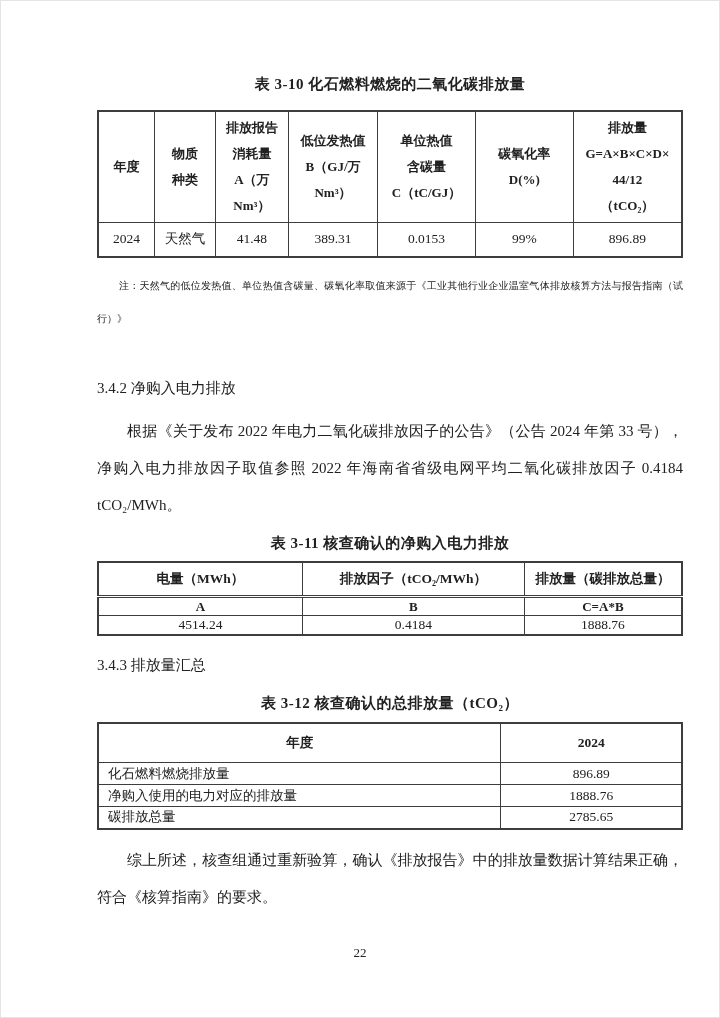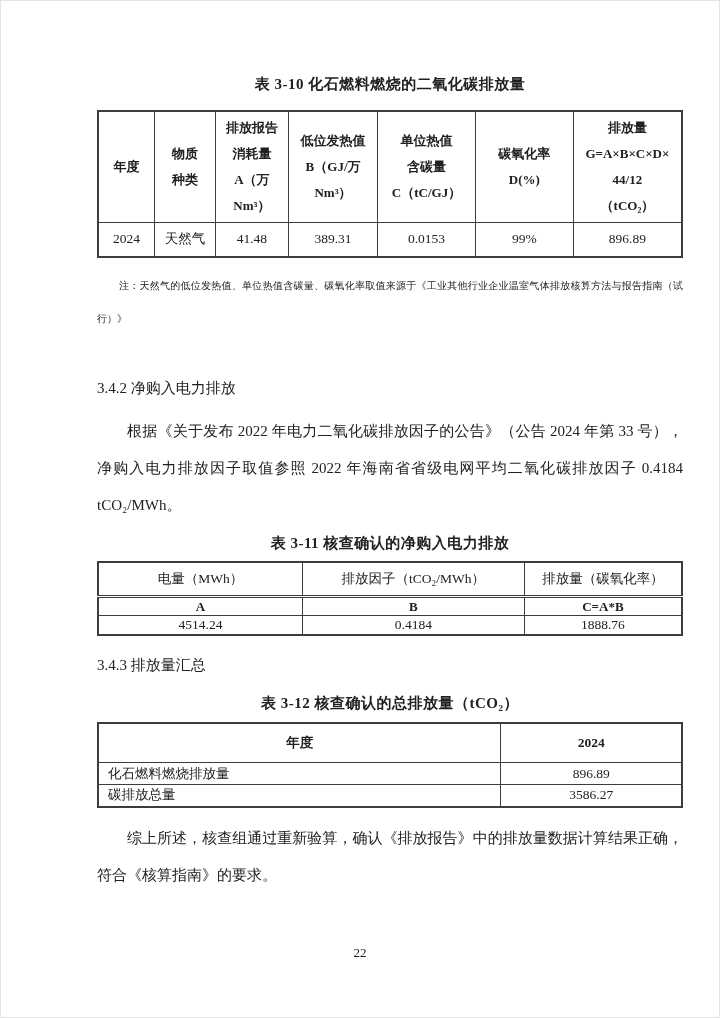--- a/index.html
+++ b/index.html
@@ -78,21 +78,21 @@
     margin-top: 14px;
   }
   .para.conclusion { margin-top: 12px; }
 
   
   .t311-title { margin-top: 8px; }
   .t311 { margin-top: 7px; }
   .t311 th.hdr {
     height: 35px;
     font-size: 13.5px;
-    font-weight: normal;
+    font-weight: bold;
     border-bottom: 3px double #3d3d3d;
   }
   .t311 .formula td { height: 19px; font-weight: bold; }
   .t311 .vals td { height: 19px; font-size: 13.5px; }
   .t311 .c1 { width: 35%; }
   .t311 .c2 { width: 38%; }
   .t311 .c3 { width: 27%; }
 
   
   .t312-title { margin-top: 16px; }
@@ -177,21 +177,21 @@
     <table class="t311">
       <colgroup>
           <col class="c1">
           <col class="c2">
           <col class="c3">
         </colgroup>
       <thead>
         <tr>
           <th class="hdr">电量（MWh）</th>
           <th class="hdr">排放因子（tCO₂/MWh）</th>
-          <th class="hdr">排放量（碳氧化率）</th>
+          <th class="hdr">排放量（碳排放总量）</th>
         </tr>
       </thead>
       <tbody>
         <tr class="formula">
           <td>A</td>
           <td>B</td>
           <td>C=A*B</td>
         </tr>
         <tr class="vals">
           <td>4514.24</td>
@@ -215,22 +215,26 @@
           <th>年度</th>
           <th>2024</th>
         </tr>
       </thead>
       <tbody>
         <tr>
           <td class="label">化石燃料燃烧排放量</td>
           <td>896.89</td>
         </tr>
         <tr>
+          <td class="label">净购入使用的电力对应的排放量</td>
+          <td>1888.76</td>
+        </tr>
+        <tr>
           <td class="label">碳排放总量</td>
-          <td>3586.27</td>
+          <td>2785.65</td>
         </tr>
       </tbody>
     </table>
 
     <p class="para conclusion">综上所述，核查组通过重新验算，确认《排放报告》中的排放量数据计算结果正确，符合《核算指南》的要求。</p>
 
   </div>
 
   <div class="page-number">22</div>
 </div>

